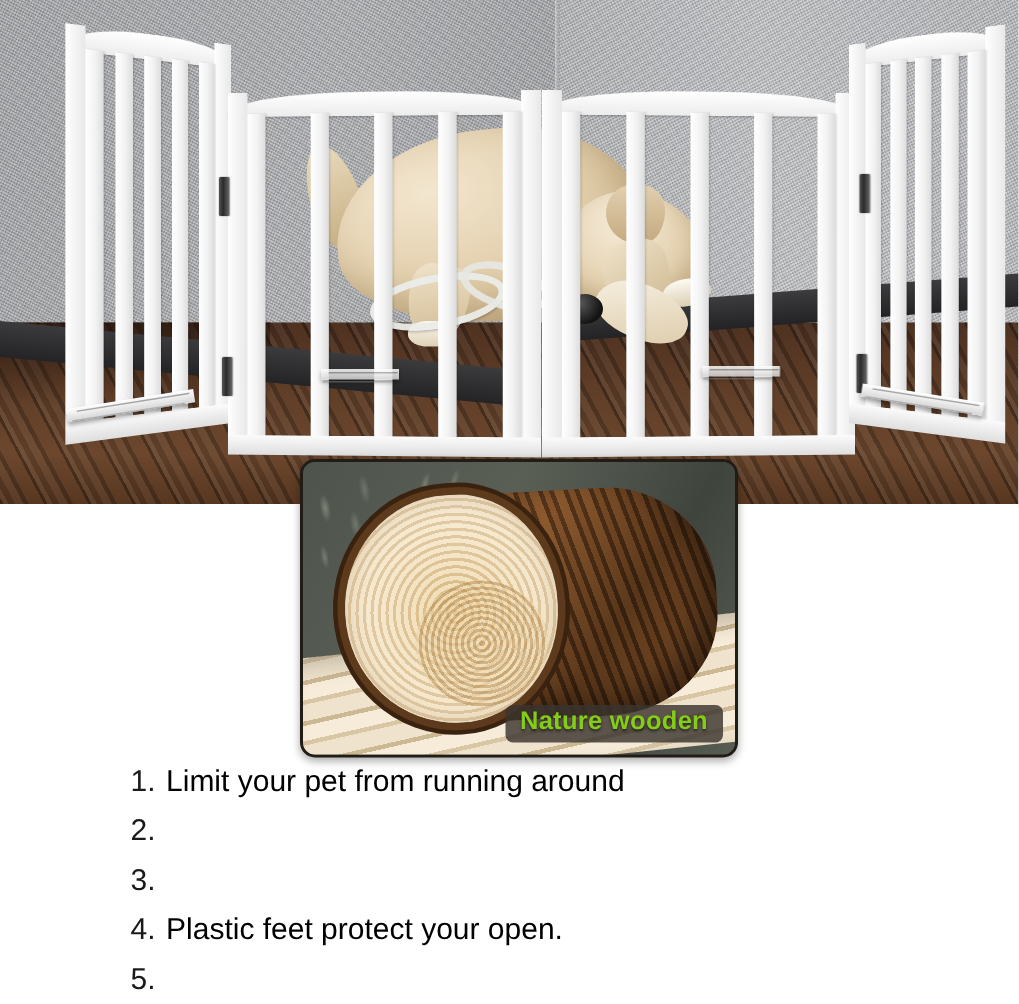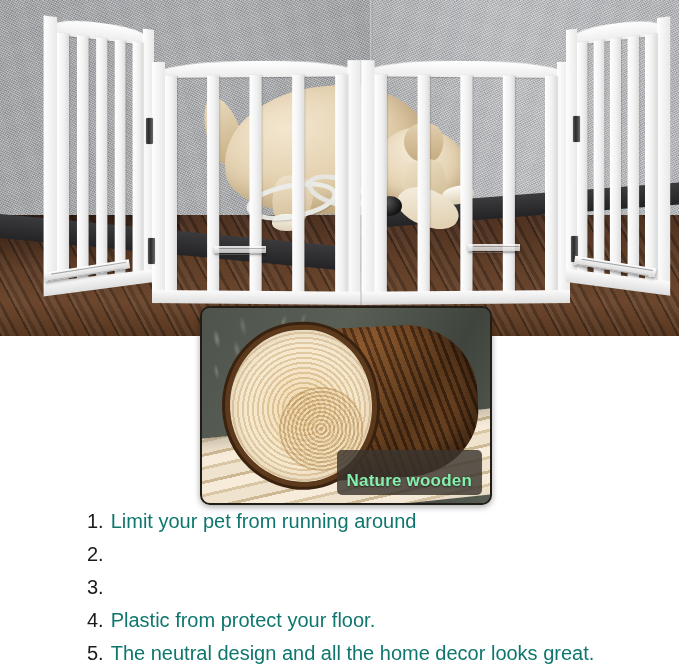--- a/index.html
+++ b/index.html
@@ -240,37 +240,37 @@
     box-shadow:inset 0 0 16px rgba(160,120,70,.35), 0 0 0 5px #5d3a1c, 0 0 0 8px #3a2210;
     transform:rotate(-3deg);
   }
   .log-rings{
     position:absolute;left:46px;top:58px;width:88px;height:84px;border-radius:50%;
     background:repeating-radial-gradient(circle at 50% 50%,
       rgba(182,140,82,.55) 0 2px, rgba(236,214,172,.5) 2px 4px);
   }
   .nature-badge{
     position:absolute;right:8px;bottom:8px;
-    padding:21px 10px 4px;border-radius:5px;
+    padding:1px 10px 4px;border-radius:5px;
     background:rgba(58,52,46,.82);
-    color:#86efac;font-size:17px;font-weight:700;letter-spacing:.2px;
+    color:#84cc16;font-size:17px;font-weight:700;letter-spacing:.2px;
     text-shadow:0 1px 2px rgba(0,0,0,.6);white-space:nowrap;
   }
 
   
   .features{
     position:absolute;left:0;top:505px;width:679px;
     padding-left:87px;box-sizing:border-box;
   }
   .feat-row{
     font-size:20px;line-height:33px;color:#1a1a1a;white-space:nowrap;
     display:flex;gap:7px;
   }
   .feat-num{color:#1a1a1a;}
-  .feat-text{color:#0f766e;}
+  .feat-text{color:#000000;}
 </style>
 </head>
 <body>
 
 <div class="hero">
 
   <div class="wall-left"></div>
   <div class="wall-right"></div>
   <div class="wall-corner"></div>
 
@@ -378,19 +378,18 @@
     <span class="feat-text">Limit your pet from running around</span>
   </div>
   <div class="feat-row">
     <span class="feat-num">2.</span>
   </div>
   <div class="feat-row">
     <span class="feat-num">3.</span>
   </div>
   <div class="feat-row">
     <span class="feat-num">4.</span>
-    <span class="feat-text">Plastic from protect your floor.</span>
+    <span class="feat-text">Plastic feet protect your open.</span>
   </div>
   <div class="feat-row">
     <span class="feat-num">5.</span>
-    <span class="feat-text">The neutral design and all the home decor looks great.</span>
   </div>
 </div>
 
 </body></html>

